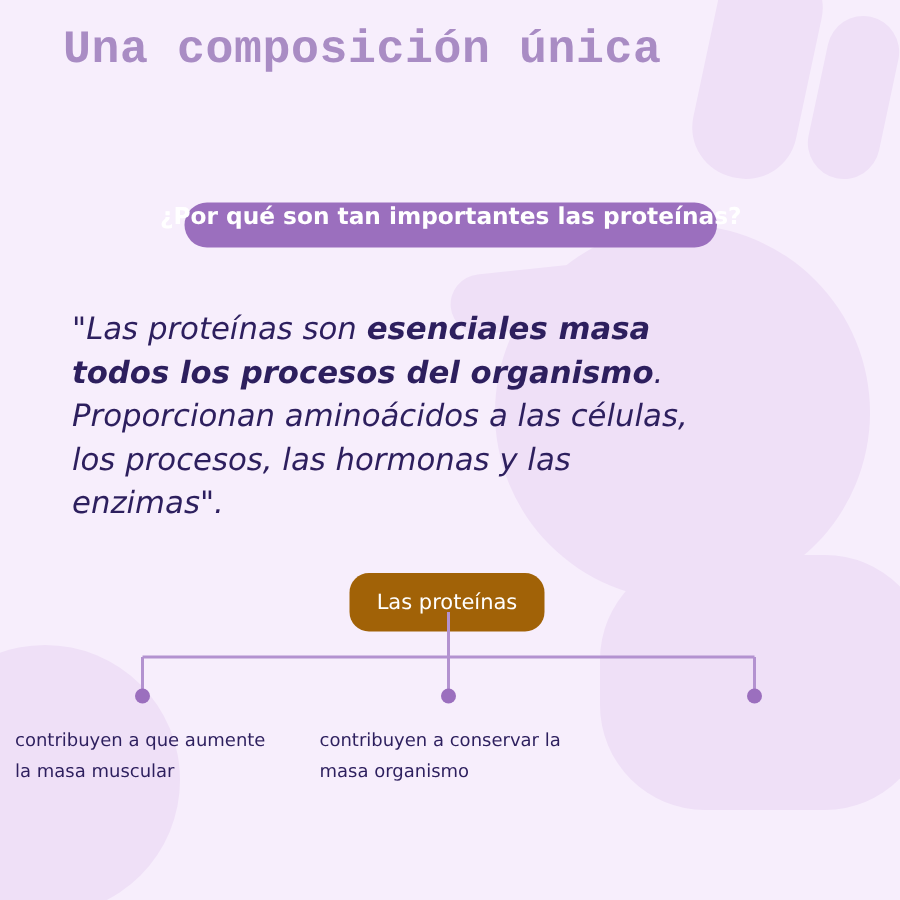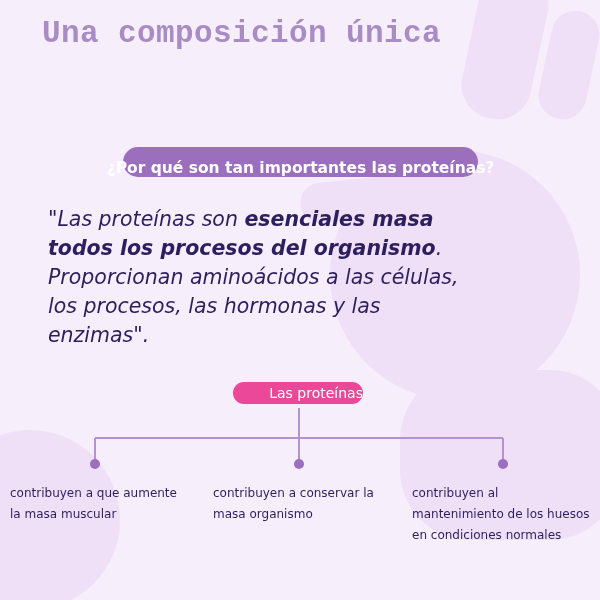--- a/index.html
+++ b/index.html
@@ -73,27 +73,27 @@
     font-family: Liberation Mono, monospace;
     font-weight: bold;
     font-size: 31px;
     letter-spacing: 0.4px;
     color: #a98cc4;
   }
 
   #subtitle-pill {
     position: absolute;
     left: 123px;
-    top: 147px;
+    top: 135px;
     width: 355px;
     height: 30px;
     background: #9b6fbe;
     border-radius: 15px;
     display: flex;
-    align-items: flex-end;
+    align-items: flex-start;
     justify-content: center;
   }
   #subtitle-pill .pill-text {
     color: #ffffff;
     font-size: 15.5px;
     font-weight: bold;
     font-family: "DejaVu Sans", sans-serif;
     white-space: nowrap;
   }
 
@@ -108,26 +108,26 @@
     line-height: 29px;
     color: #2d1f5e;
   }
   #quote b { font-weight: bold; font-style: italic; }
 
   #node-pill {
     position: absolute;
     left: 233px;
     top: 382px;
     width: 130px;
-    height: 22px;
-    background: #ec4899;
+    height: 39px;
+    background: #a16207;
     border-radius: 13px;
     display: flex;
     align-items: center;
-    justify-content: flex-end;
+    justify-content: center;
   }
   #node-pill .pill-text {
     color: #ffffff;
     font-size: 14px;
     font-family: "DejaVu Sans", sans-serif;
     white-space: nowrap;
   }
 
   #connector { position: absolute; left: 0; top: 400px; width: 600px; height: 80px; }
 
@@ -176,15 +176,14 @@
     <line x1="95" y1="38" x2="95" y2="60" stroke="#b392d0" stroke-width="2"></line>
     <line x1="299" y1="38" x2="299" y2="60" stroke="#b392d0" stroke-width="2"></line>
     <line x1="503" y1="38" x2="503" y2="60" stroke="#b392d0" stroke-width="2"></line>
     <circle cx="95" cy="64" r="5" fill="#9b6fbe"></circle>
     <circle cx="299" cy="64" r="5" fill="#9b6fbe"></circle>
     <circle cx="503" cy="64" r="5" fill="#9b6fbe"></circle>
   </svg>
 
   <div class="leaf-label layer" id="leaf0">contribuyen a que aumente la masa muscular</div>
   <div class="leaf-label layer" id="leaf1">contribuyen a conservar la masa organismo</div>
-  <div class="leaf-label layer" id="leaf2">contribuyen al mantenimiento de los huesos en condiciones normales</div>
 
 </div>
 
 </body></html>

